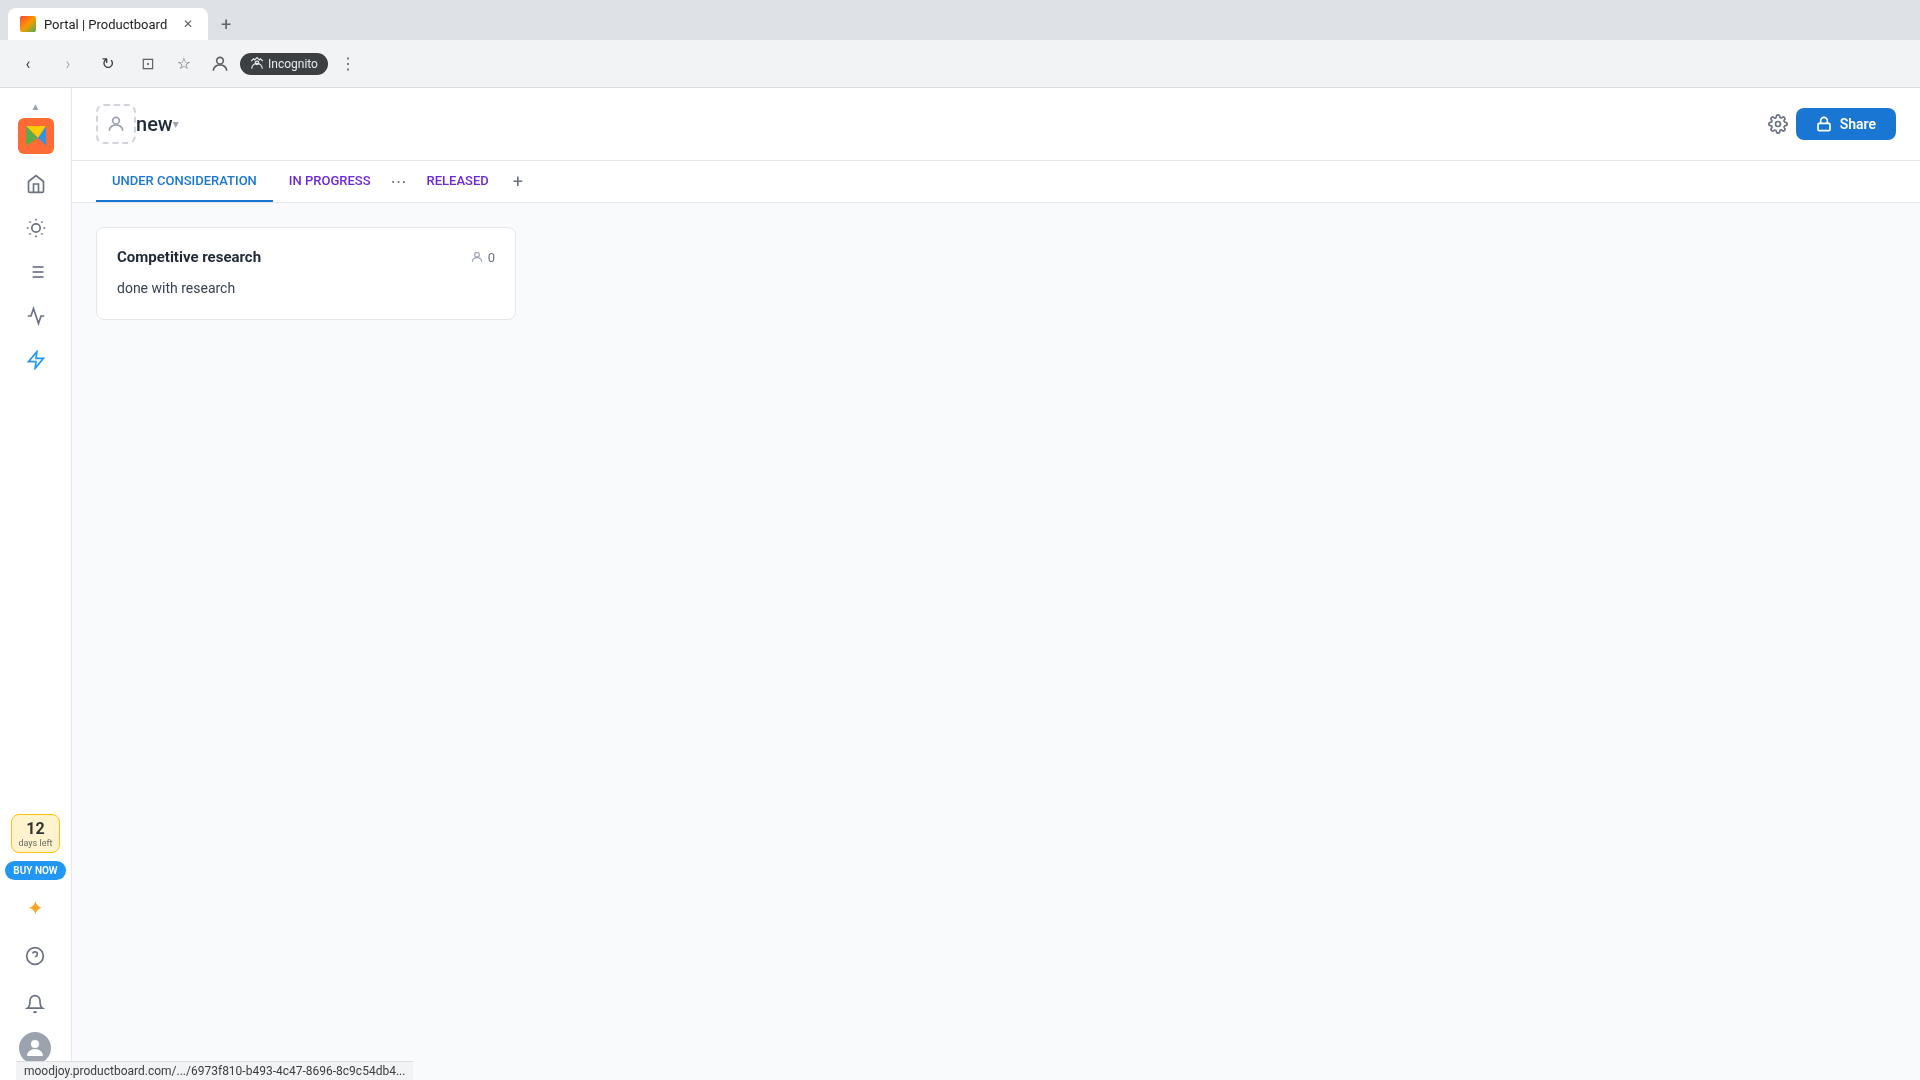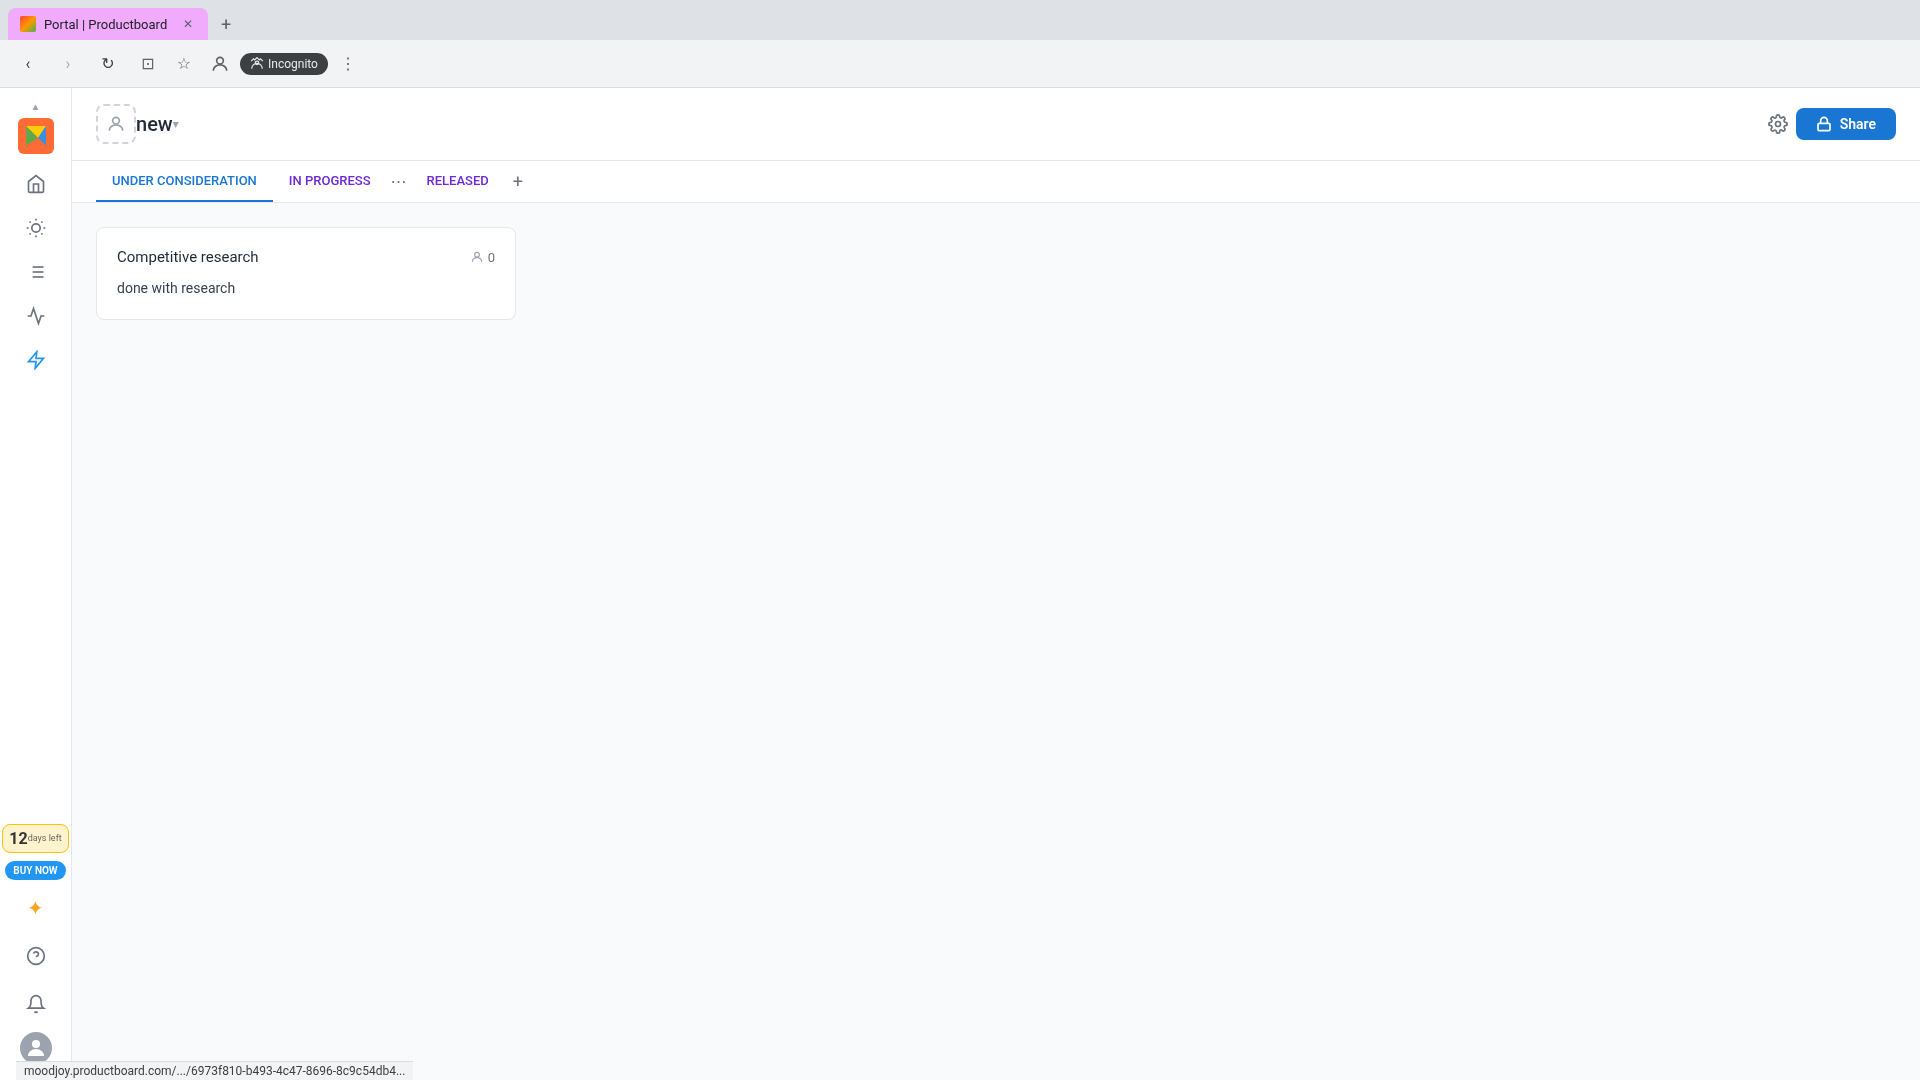--- a/index.html
+++ b/index.html
@@ -1,18 +1,18 @@
 <!DOCTYPE html>
 <html><head>
   <meta charset="utf-8">
   <style>
     * { margin: 0; padding: 0; box-sizing: border-box; }
     body { font-family: -apple-system, BlinkMacSystemFont, 'Segoe UI', Roboto, sans-serif; background: #f5f5f5; width: 1920px; height: 1080px; overflow: hidden; }
     .browser-tab-bar { background: #dee1e6; height: 40px; display: flex; align-items: flex-end; padding: 0 8px; }
-    .browser-tab { background: #f0abfc; border-radius: 8px 8px 0 0; height: 32px; display: flex; align-items: center; padding: 0 12px; gap: 8px; min-width: 200px; font-size: 13px; color: #202124; }
+    .browser-tab { background: #ffffff; border-radius: 8px 8px 0 0; height: 32px; display: flex; align-items: center; padding: 0 12px; gap: 8px; min-width: 200px; font-size: 13px; color: #202124; }
     .browser-tab .tab-favicon { width: 16px; height: 16px; background: linear-gradient(135deg, #f44336 0%, #ff9800 50%, #4caf50 100%); border-radius: 2px; flex-shrink: 0; }
     .browser-tab .tab-title { flex: 1; white-space: nowrap; overflow: hidden; text-overflow: ellipsis; }
     .browser-tab .tab-close { width: 16px; height: 16px; display: flex; align-items: center; justify-content: center; border-radius: 50%; cursor: pointer; color: #5f6368; font-size: 12px; }
     .new-tab-btn { width: 28px; height: 28px; display: flex; align-items: center; justify-content: center; border-radius: 50%; cursor: pointer; color: #5f6368; font-size: 18px; margin-left: 4px; margin-bottom: 2px; }
     .browser-toolbar { background: #f1f3f4; height: 48px; display: flex; align-items: center; padding: 0 12px; gap: 8px; border-bottom: 1px solid #dadce0; }
     .nav-btn { width: 32px; height: 32px; display: flex; align-items: center; justify-content: center; border-radius: 50%; cursor: pointer; color: #3c4043; font-size: 16px; }
     .address-bar { flex: 1; background: #ffffff; border-radius: 20px; height: 32px; display: flex; align-items: center; padding: 0 12px; gap: 8px; font-size: 13px; color: #202124; border: 1px solid #dadce0; }
     .address-bar .url-text { flex: 1; }
     .toolbar-right { display: flex; align-items: center; gap: 4px; }
     .toolbar-icon-btn { width: 32px; height: 32px; display: flex; align-items: center; justify-content: center; border-radius: 50%; cursor: pointer; color: #5f6368; font-size: 16px; }
@@ -21,21 +21,21 @@
     
     .app-layout { display: flex; height: calc(1080px - 88px); }
 
     
     .sidebar { width: 72px; background: #ffffff; border-right: 1px solid #e5e7eb; display: flex; flex-direction: column; align-items: center; padding: 8px 0; position: relative; overflow: hidden; }
     .sidebar-scroll-up { width: 20px; height: 20px; display: flex; align-items: center; justify-content: center; color: #9ca3af; font-size: 10px; }
     .sidebar-logo { width: 40px; height: 40px; margin-bottom: 8px; display: flex; align-items: center; justify-content: center; }
     .sidebar-nav { display: flex; flex-direction: column; align-items: center; gap: 4px; flex: 1; }
     .sidebar-item { width: 40px; height: 40px; display: flex; align-items: center; justify-content: center; border-radius: 8px; cursor: pointer; color: #6b7280; font-size: 18px; }
     .sidebar-bottom { display: flex; flex-direction: column; align-items: center; gap: 8px; padding-bottom: 8px; }
-    .days-left-badge { display: flex; flex-direction: row; align-items: center; background: #fff3cd; border: 1px solid #ffc107; border-radius: 8px; padding: 4px 6px; }
+    .days-left-badge { display: flex; flex-direction: column; align-items: center; background: #fff3cd; border: 1px solid #ffc107; border-radius: 8px; padding: 4px 6px; }
     .days-left-number { font-size: 16px; font-weight: 700; color: #333; line-height: 1.2; }
     .days-left-text { font-size: 9px; color: #666; }
     .buy-now-btn { background: #2196f3; color: #fff; border-radius: 12px; padding: 4px 8px; font-size: 10px; font-weight: 600; cursor: pointer; white-space: nowrap; }
     .ai-sparkle { color: #f5a623; font-size: 20px; }
     .avatar-circle { width: 32px; height: 32px; border-radius: 50%; background: #9ca3af; display: flex; align-items: center; justify-content: center; cursor: pointer; overflow: hidden; }
 
     
     .main-content { flex: 1; background: #ffffff; display: flex; flex-direction: column; overflow: hidden; }
 
     
@@ -53,21 +53,21 @@
     .tab-item.active { color: #1976d2; border-bottom: 2px solid #1976d2; }
     .tab-more-btn { padding: 8px 4px; color: #6b7280; cursor: pointer; font-size: 16px; }
     .tab-add-btn { padding: 8px 8px; color: #6b7280; cursor: pointer; font-size: 18px; }
 
     
     .content-area { flex: 1; padding: 24px; overflow-y: auto; background: #f9fafb; }
 
     
     .feature-card { background: #ffffff; border: 1px solid #e5e7eb; border-radius: 8px; padding: 20px; width: 420px; cursor: pointer; }
     .card-header { display: flex; align-items: center; justify-content: space-between; margin-bottom: 12px; }
-    .card-title { font-size: 15px; font-weight: 400; color: #1f2937; }
+    .card-title { font-size: 15px; font-weight: 700; color: #1f2937; }
     .card-votes { display: flex; align-items: center; gap: 4px; color: #6b7280; font-size: 13px; }
     .card-description { font-size: 14px; color: #374151; line-height: 1.5; }
 
     
     .browser-status-bar { position: fixed; bottom: 0; left: 16px; background: #f1f3f4; border-top: 1px solid #dadce0; padding: 2px 8px; font-size: 12px; color: #3c4043; z-index: 100; max-width: 500px; white-space: nowrap; overflow: hidden; text-overflow: ellipsis; }
 
     
     .pb-logo { width: 36px; height: 36px; }
   </style>
 </head>

